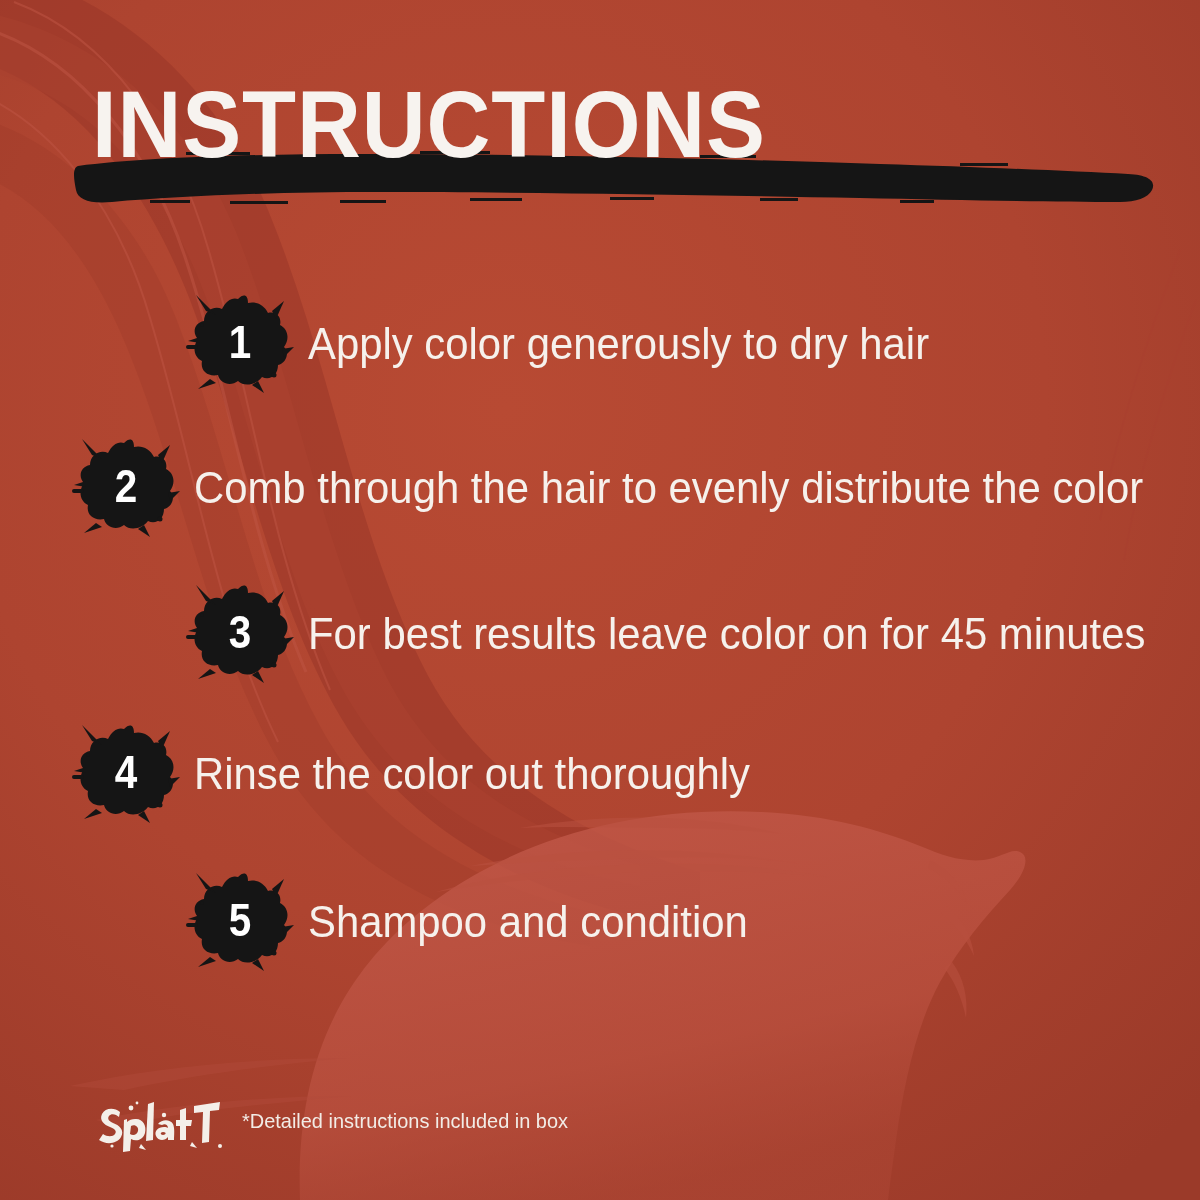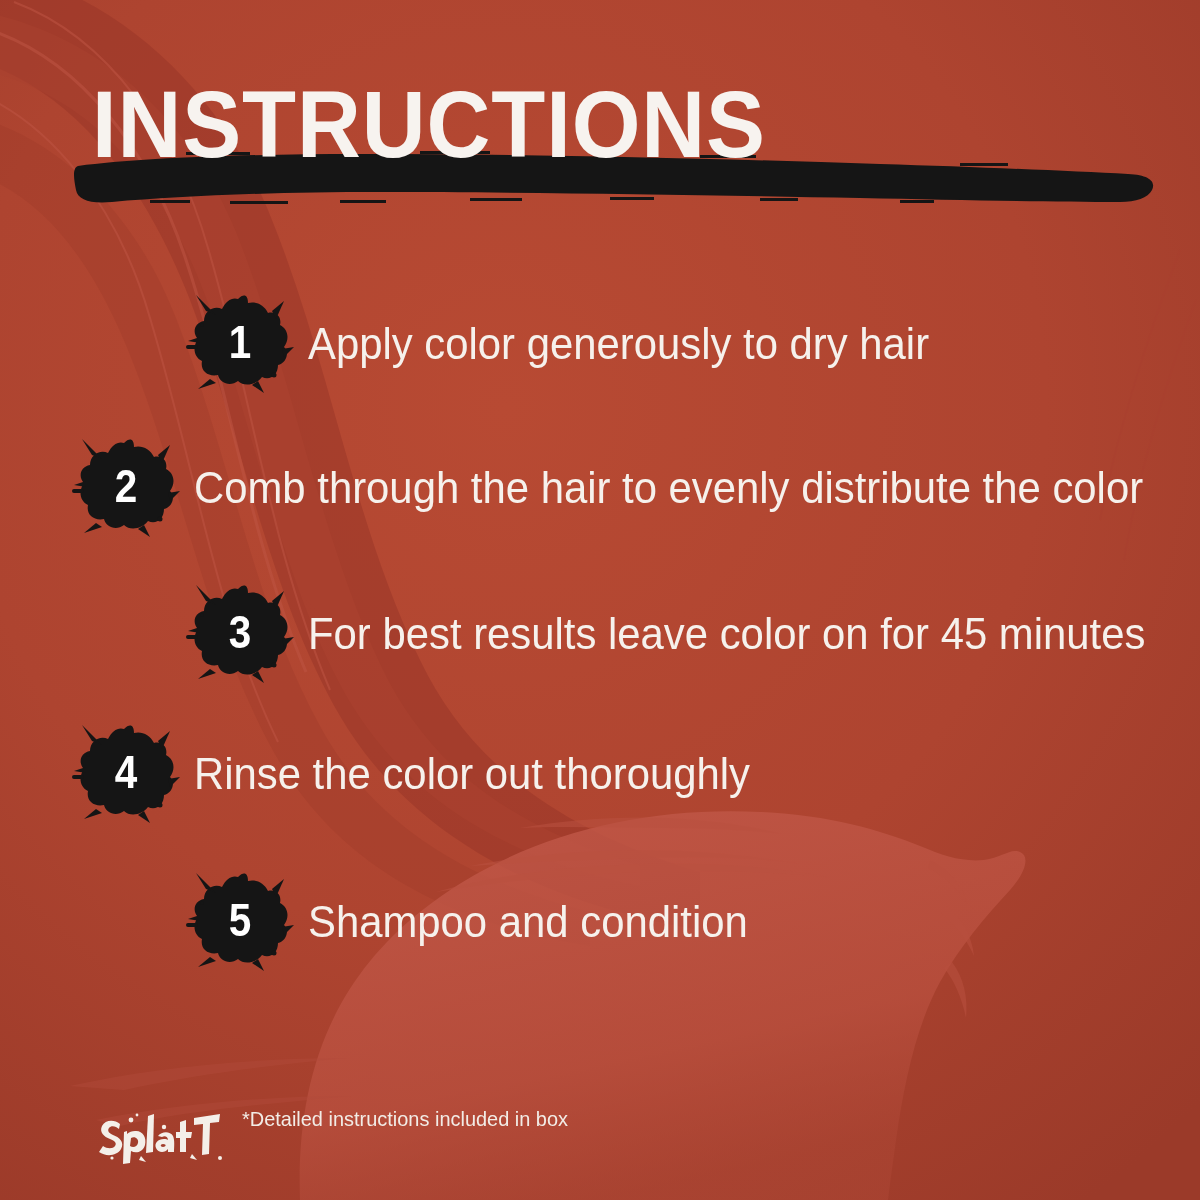--- a/index.html
+++ b/index.html
@@ -114,23 +114,23 @@
     white-space: nowrap;
     transform: scaleX(0.93);
     transform-origin: left center;
     margin-left: 14px;
   }
 
   
   #footer {
     position: absolute;
     left: 96px;
-    bottom: 36px;
+    bottom: 48px;
     display: flex;
-    align-items: flex-start;
+    align-items: center;
   }
   #splat-logo {
     width: 128px;
     height: 56px;
     display: block;
     flex: 0 0 128px;
   }
   #footnote {
     font-family: "Liberation Sans Narrow", "Liberation Sans", sans-serif;
     font-weight: 400;

